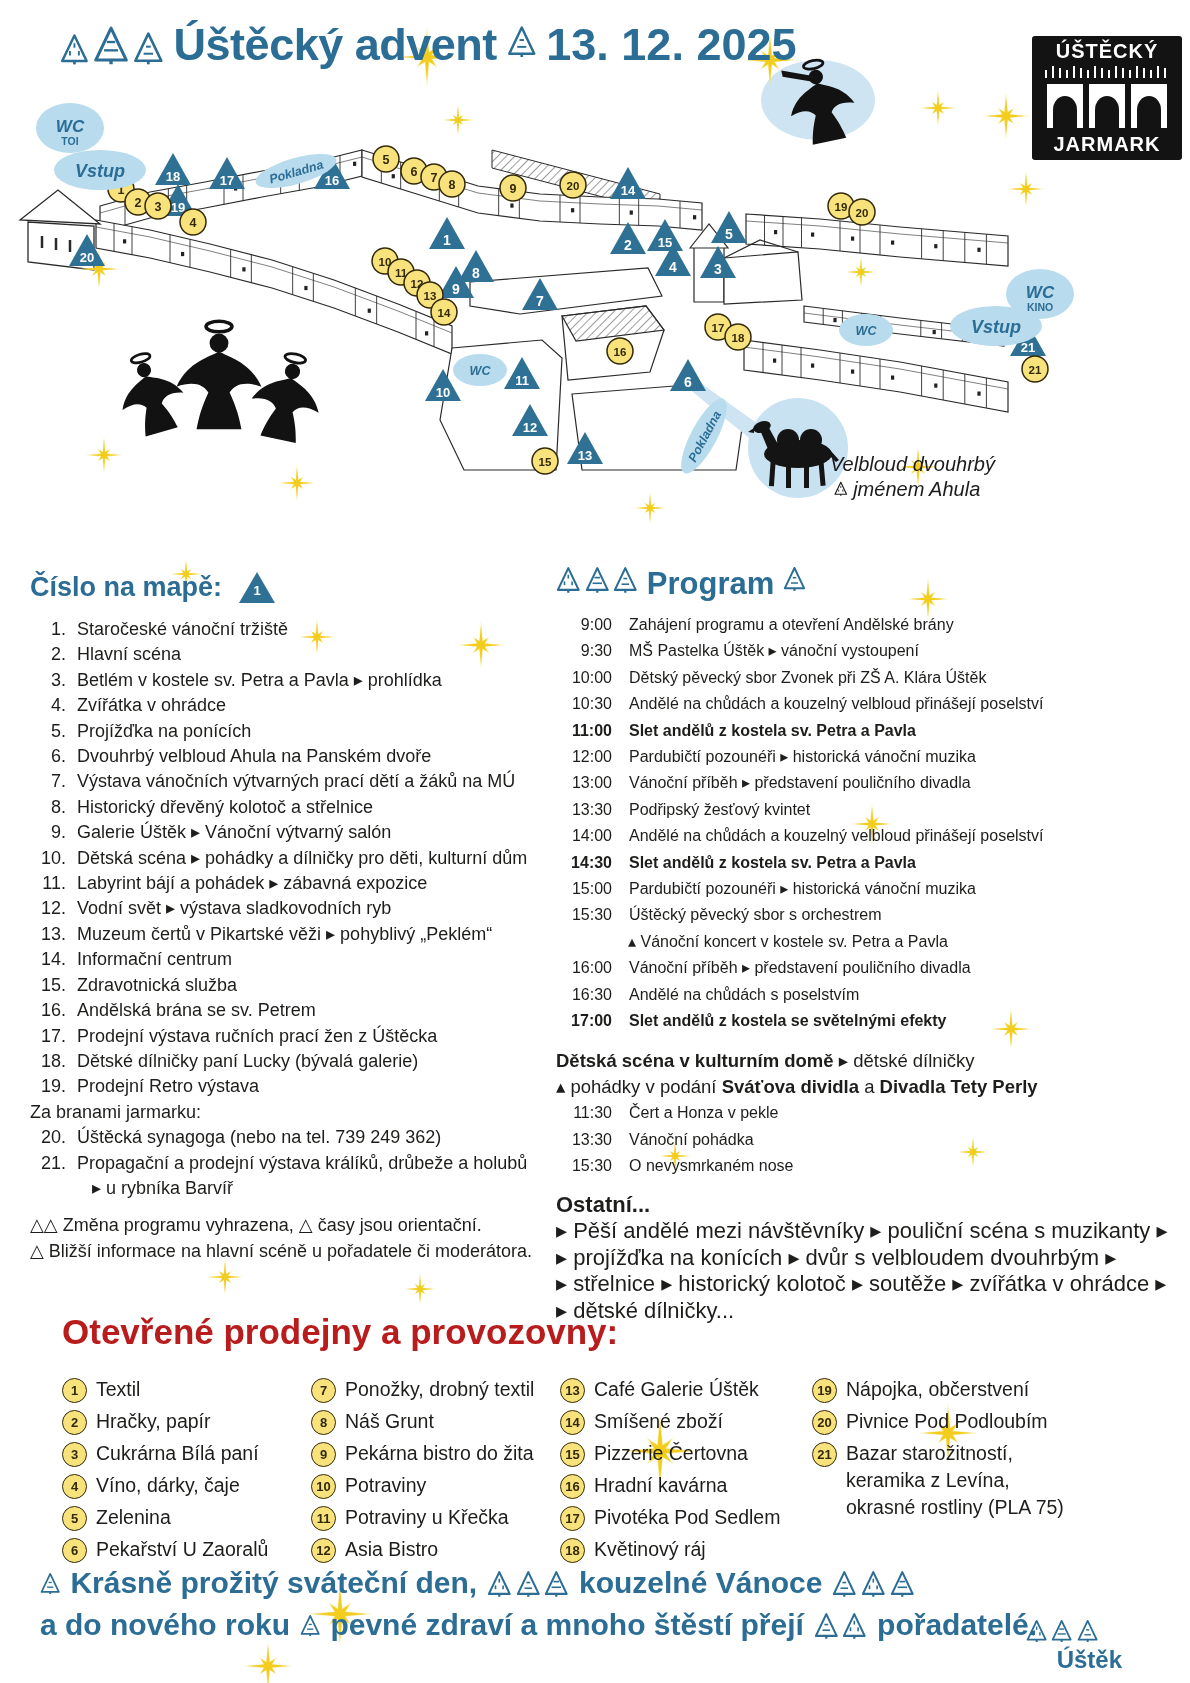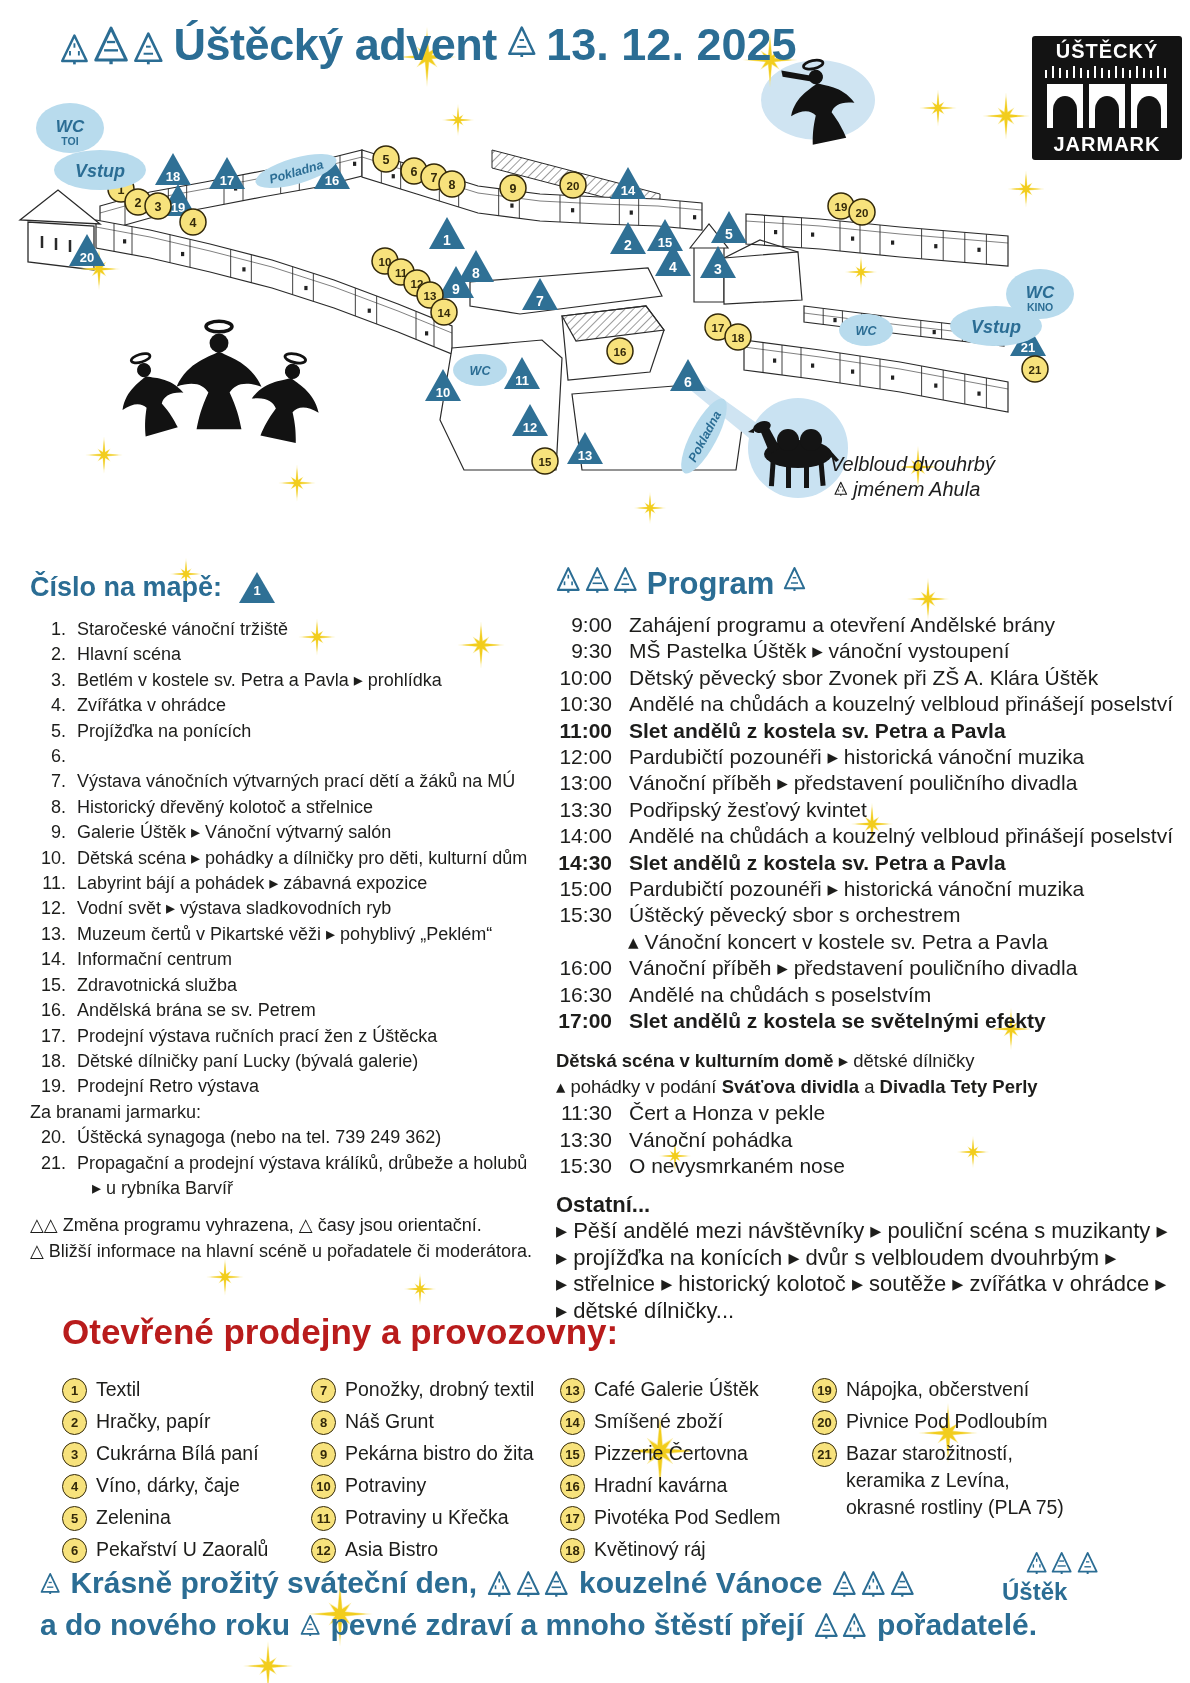--- a/index.html
+++ b/index.html
@@ -33,21 +33,21 @@
   .gate{line-height:25.4px;font-size:18px;}
   .sub-item{margin-left:62px;line-height:25.4px;font-size:18px;white-space:nowrap;}
   .lnotes{margin-top:11px;font-size:18px;line-height:26px;}
   .lnotes div{white-space:nowrap;}
 
   
   .program{left:556px;top:566px;width:616px;}
   .program h2{margin:0;font-size:31px;color:#2b6d94;font-weight:bold;display:flex;align-items:flex-start;gap:9px;}
   .program h2 .trees{display:flex;align-items:flex-end;gap:4px;font-size:30px;}
   .program .rows{margin-top:10px;}
-  .prow{display:flex;line-height:26.4px;font-size:21px;}
+  .prow{display:flex;line-height:26.4px;font-size:16px;}
   .prow .time{width:56px;flex:none;text-align:right;}
   .prow .txt{margin-left:17px;white-space:nowrap;}
   .prow.b{font-weight:bold;}
   .prow.ind .txt{margin-left:16px;}
   .detska{margin-top:13px;font-size:18.5px;line-height:26.4px;}
   .detska .b{font-weight:bold;}
   .detska div{white-space:nowrap;}
   .ostatni{margin-top:12px;font-size:22px;line-height:26.5px;}
   .ostatni .otitle{font-weight:bold;}
   .oline{white-space:nowrap;}
@@ -67,21 +67,21 @@
 
   
   .camel-cap{left:830px;top:452px;font-style:italic;font-size:20px;line-height:25px;color:#1c1c1c;}
   .camel-cap .l2{margin-left:4px;}
 
   
   .footer{left:40px;top:1566px;width:1010px;color:#2b6d94;font-weight:bold;font-size:30px;}
   .fline{display:flex;align-items:center;gap:10px;white-space:nowrap;}
   .fline .trees{display:flex;align-items:flex-end;gap:4px;}
   .fline+.fline{margin-top:8px;}
-  .brand{left:1002px;top:1551px;width:120px;text-align:left;color:#2b6d94;font-weight:bold;}
+  .brand{left:1002px;top:1619px;width:120px;text-align:right;color:#2b6d94;font-weight:bold;}
   .brand .trees{display:flex;justify-content:center;align-items:flex-end;gap:4px;font-size:26px;}
   .brand .bname{font-size:24px;margin-top:4px;}
 </style>
 </head>
 <body>
 
 <div class="page">
 
   <svg id="art" width="1190" height="1683" viewBox="0 0 1190 1683">
     <defs>
@@ -633,20 +633,21 @@
           <span class="t">Zvířátka v ohrádce</span>
         </div>
 
         <div class="lrow">
           <span class="n">5.</span>
           <span class="t">Projížďka na ponících</span>
         </div>
 
         <div class="lrow">
           <span class="n">6.</span>
+          <span class="t">Dvouhrbý velbloud Ahula na Panském dvoře</span>
         </div>
 
         <div class="lrow">
           <span class="n">7.</span>
           <span class="t">Výstava vánočních výtvarných prací dětí a žáků na MÚ</span>
         </div>
 
         <div class="lrow">
           <span class="n">8.</span>
           <span class="t">Historický dřevěný kolotoč a střelnice</span>

